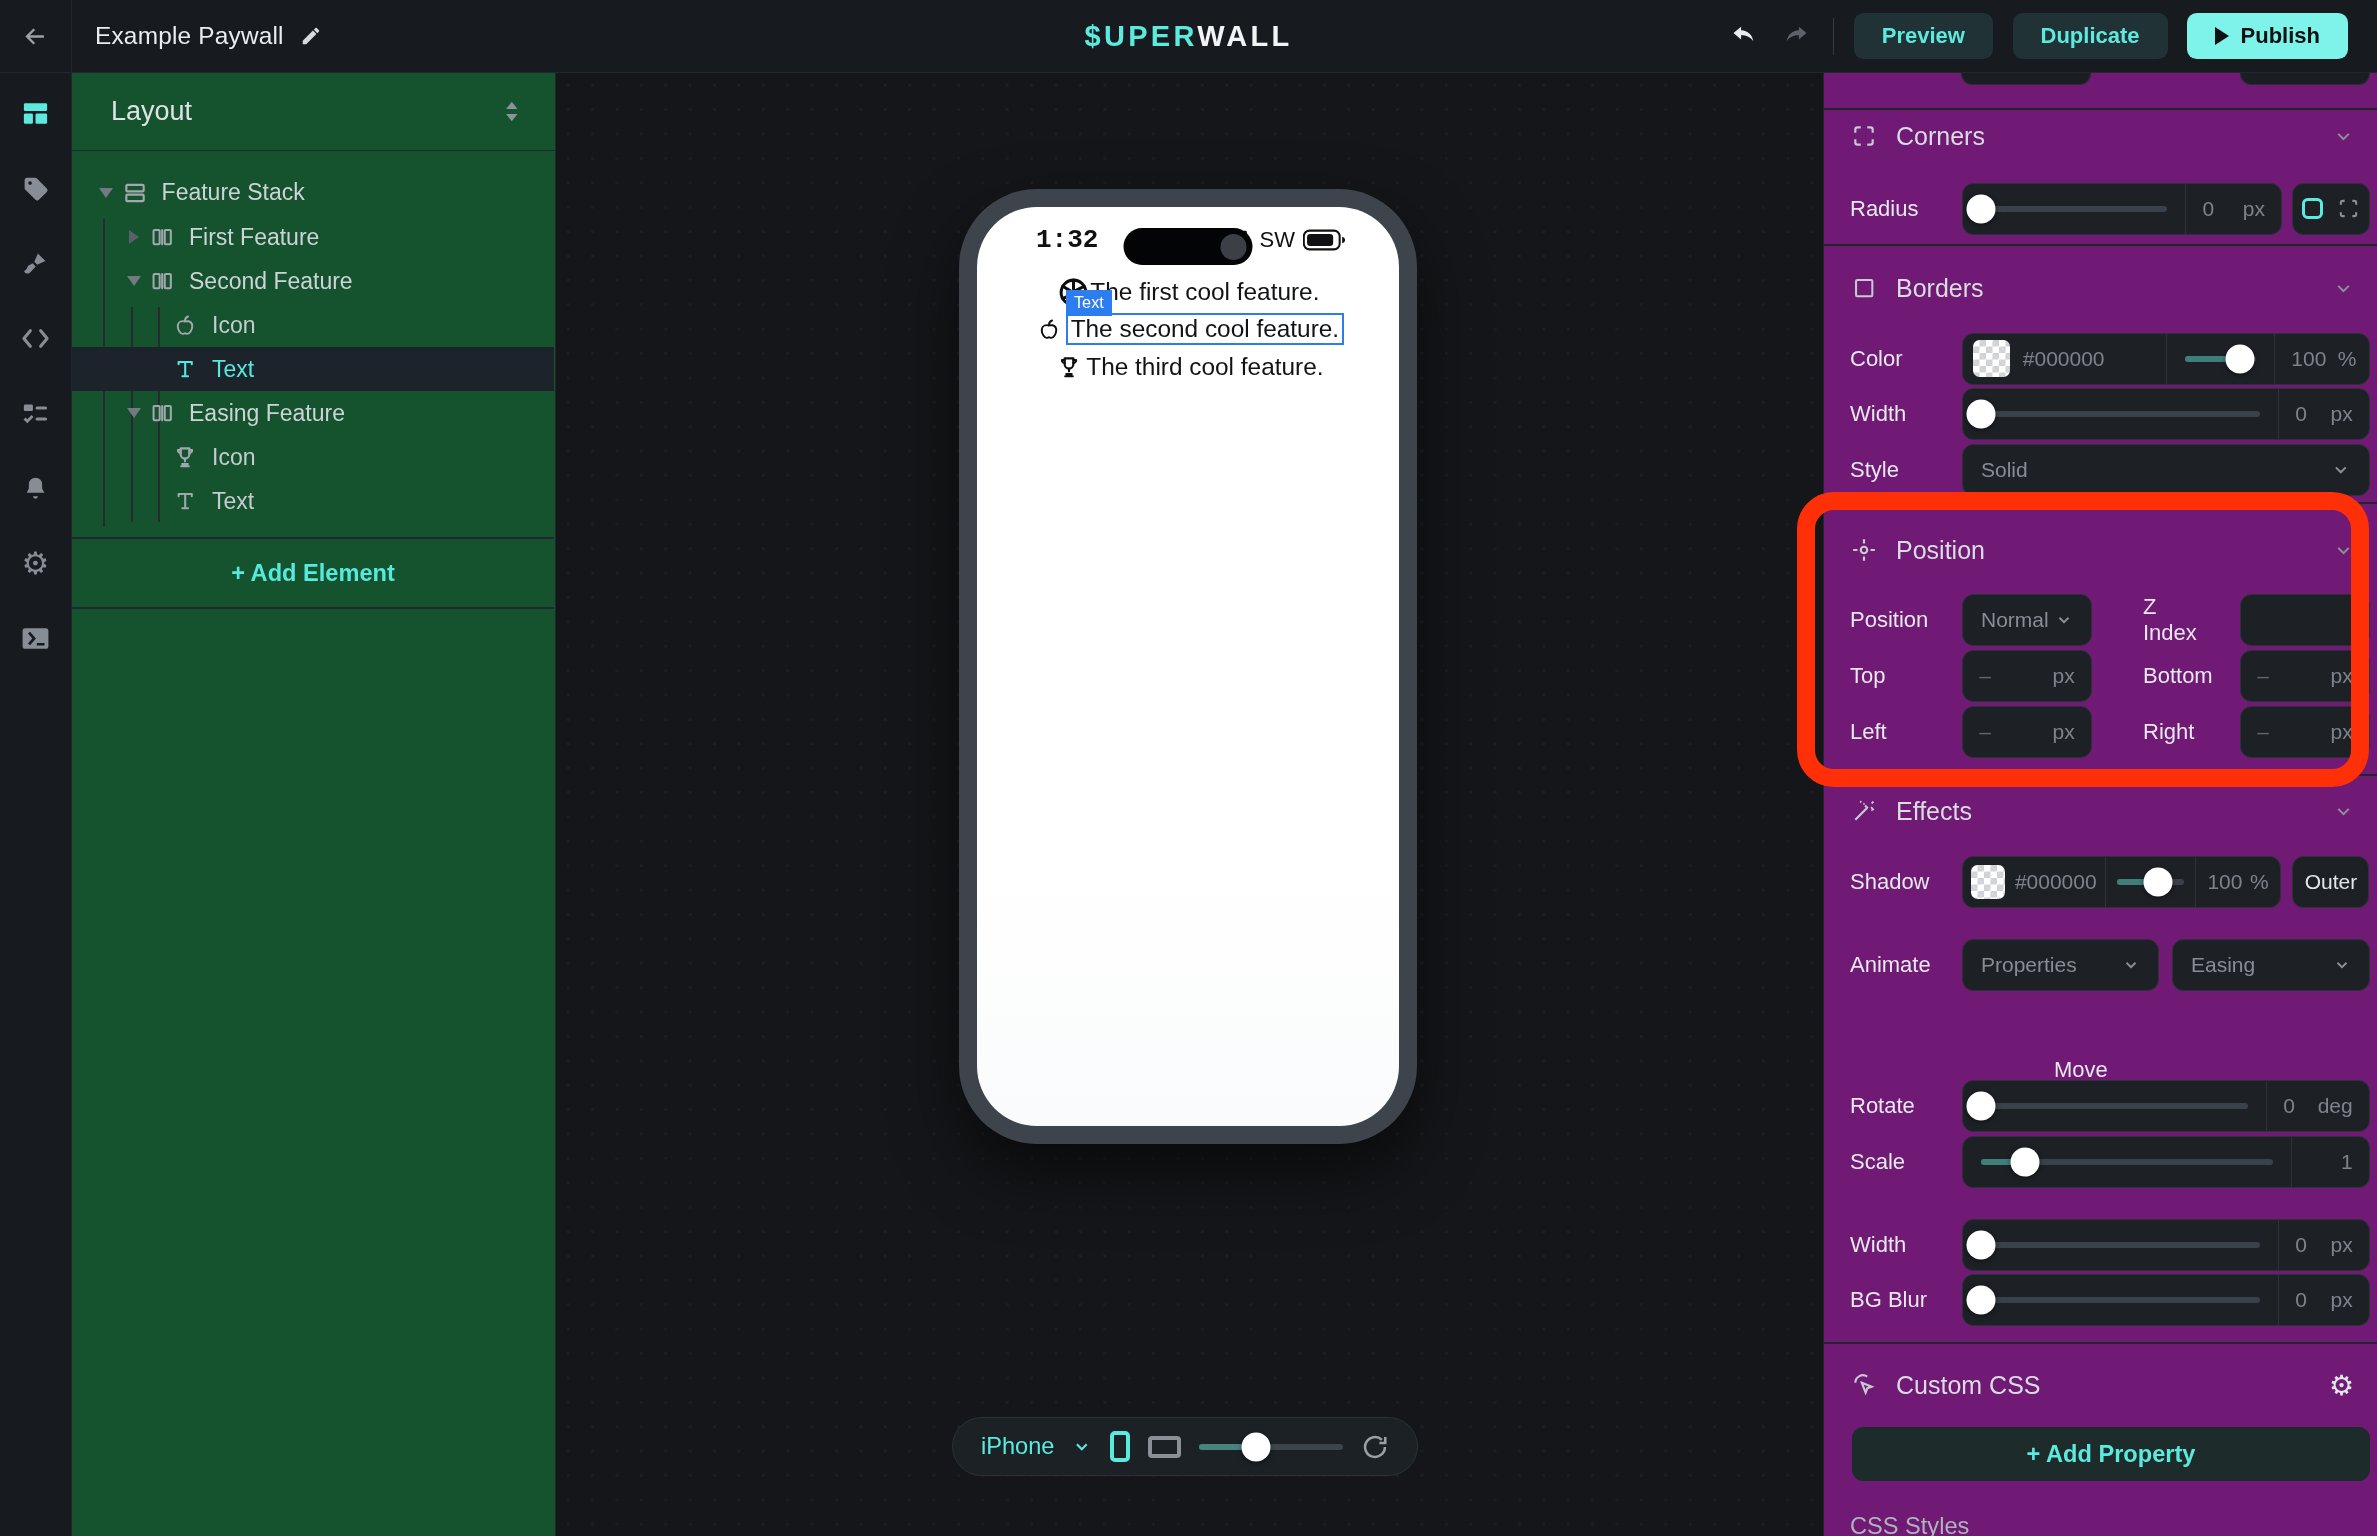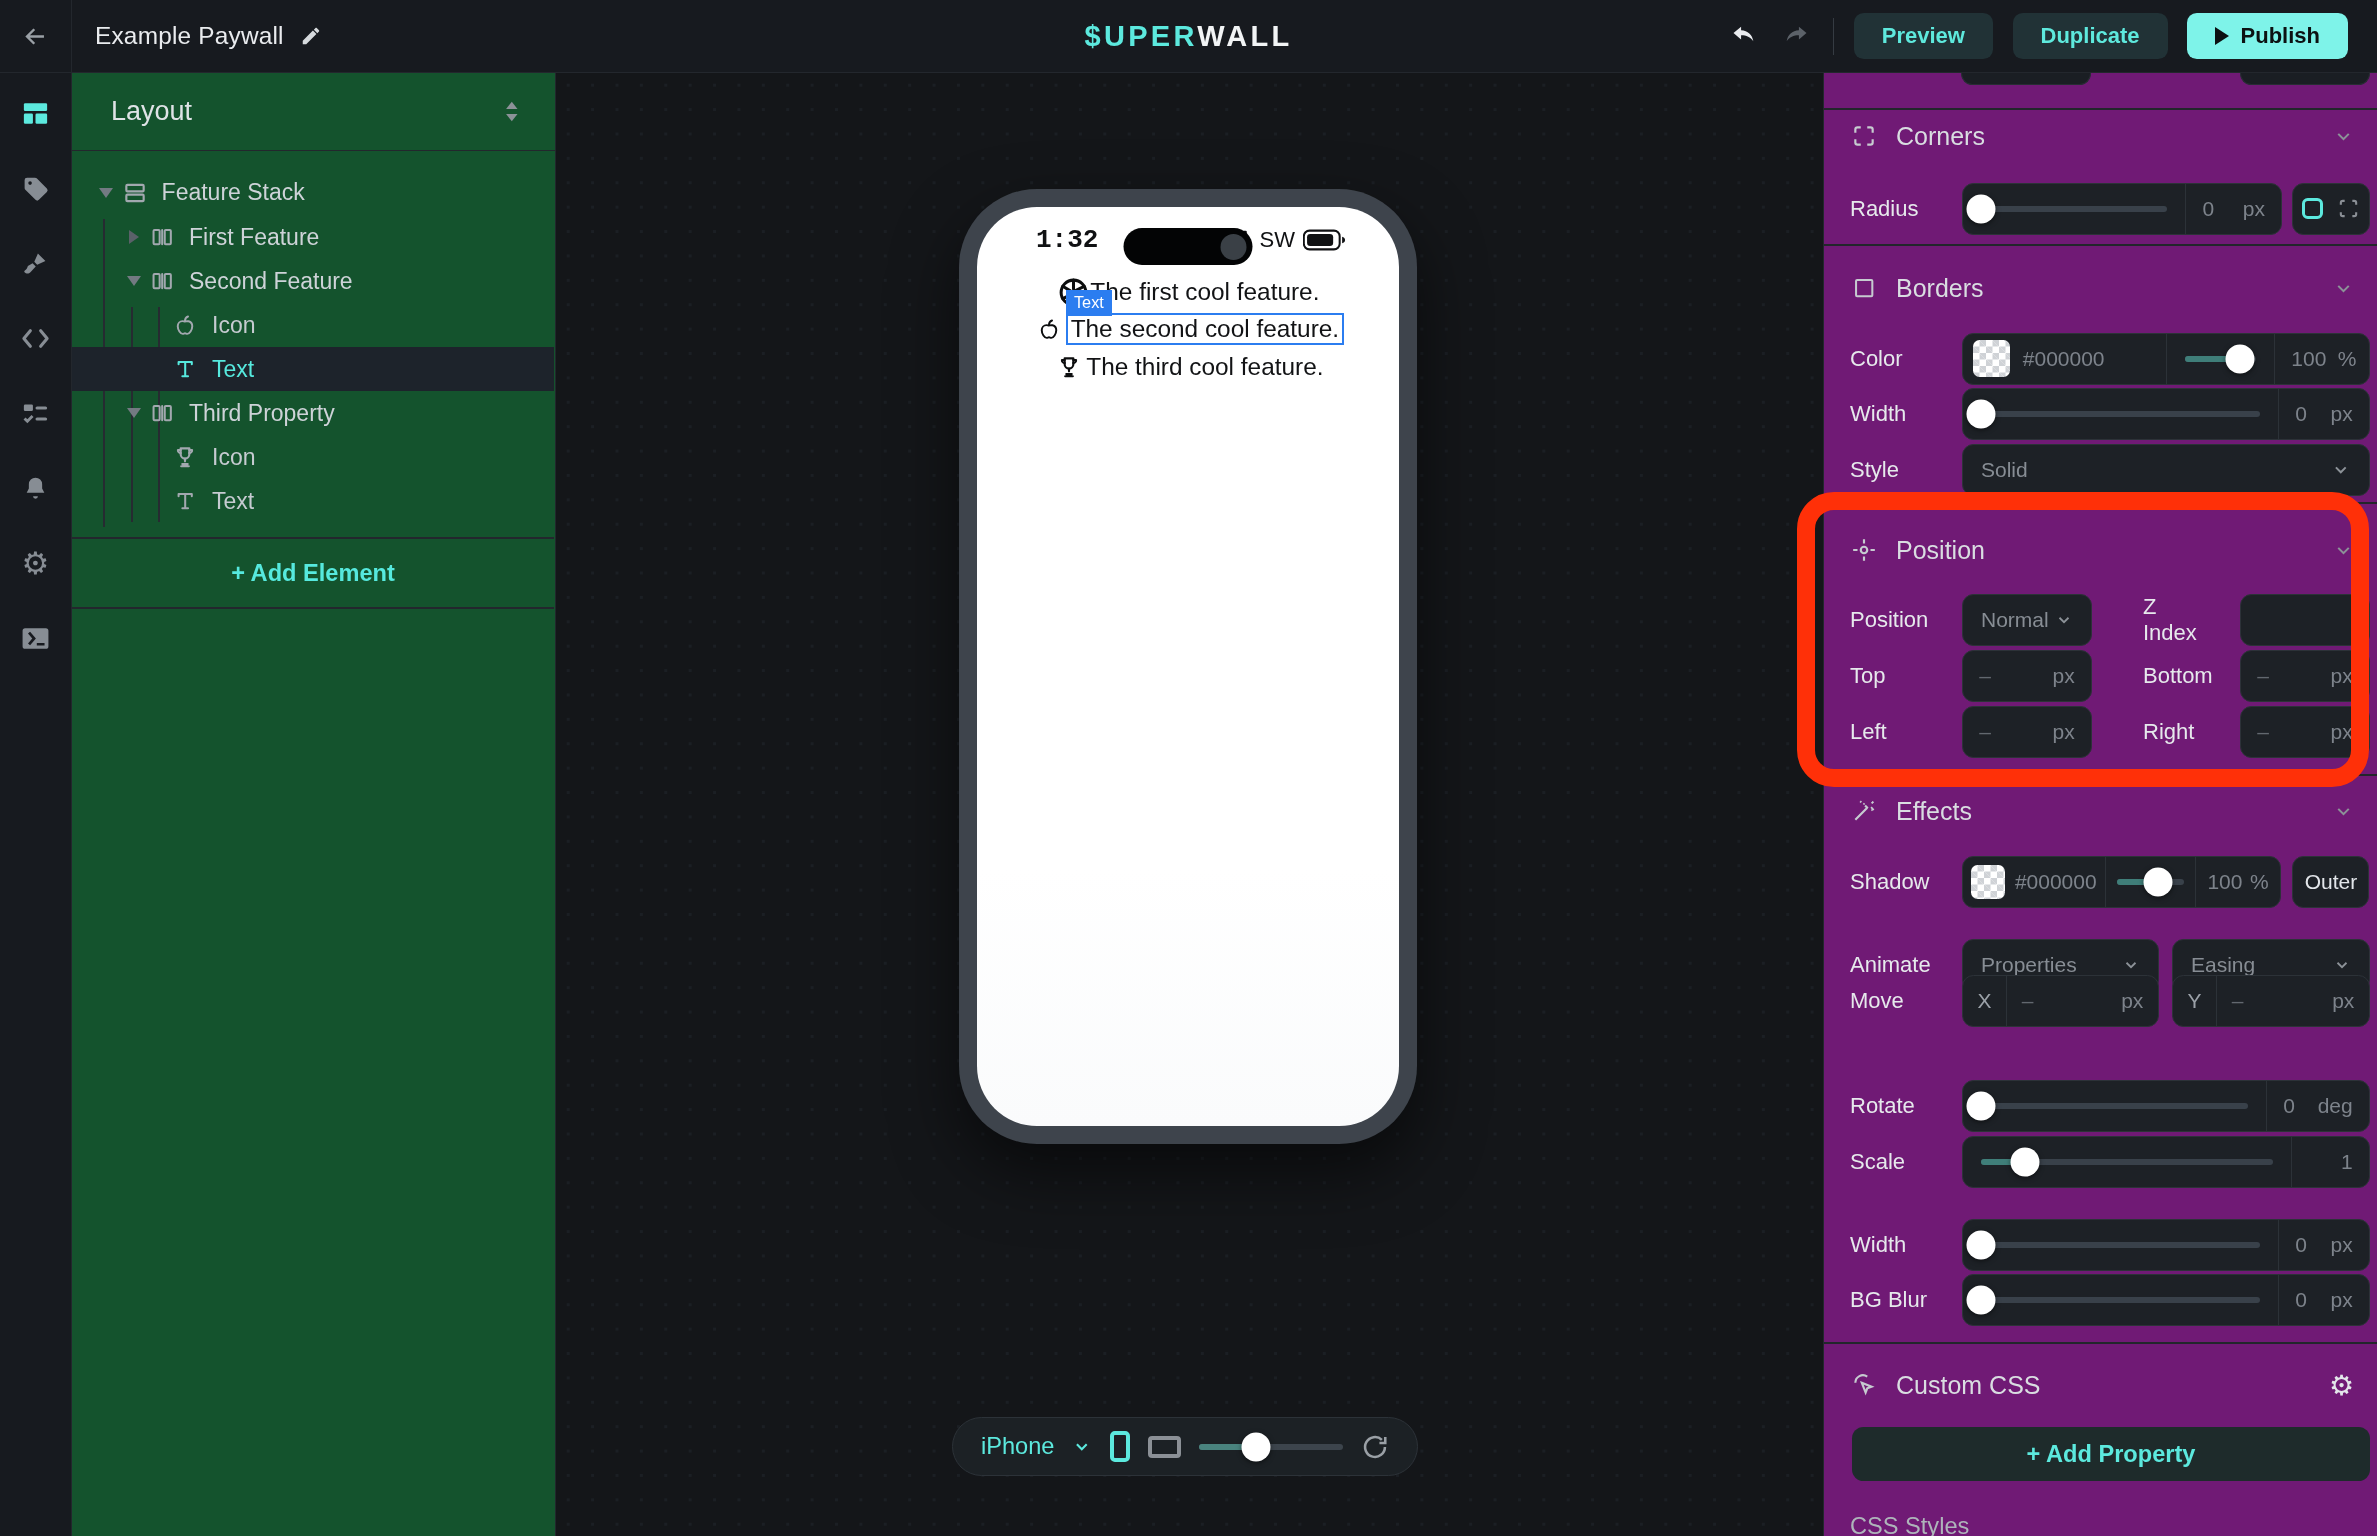--- a/index.html
+++ b/index.html
@@ -323,21 +323,21 @@
         <span class="caret">
           <span class="caret-down"></span>
         </span>
         <span class="t-icon">
           <svg width="24.4" height="24.4" viewBox="0 0 24 24" fill="none" stroke="currentColor" stroke-width="2" stroke-linecap="round" stroke-linejoin="round">
             <rect x="3.5" y="5" width="6" height="14" rx="1"></rect>
             <path d="M12 5v14"></path>
             <rect x="14.5" y="5" width="6" height="14" rx="1"></rect>
           </svg>
         </span>
-        <span>Third Property</span>
+        <span>Easing Feature</span>
       </div>
       <div class="tree-row leaf" style="top: 284px; padding-left: 99px;">
         <span class="t-icon">
           <svg width="26" height="26" viewBox="0 0 24 24" fill="none" stroke="currentColor" stroke-width="2" stroke-linecap="round" stroke-linejoin="round">
             <path d="M8 4h8v5.5a4 4 0 0 1-8 0z"></path>
             <path d="M8 5.5H5.5a2.5 2.5 0 0 0 2.6 2.8M16 5.5h2.5a2.5 2.5 0 0 1-2.6 2.8M12 13.5v2.5M9.5 18.5h5M8.5 20.5h7"></path>
           </svg>
         </span>
         <span>Icon</span>
       </div>
@@ -631,21 +631,21 @@
           <path d="M6 9l6 6 6-6"></path>
         </svg>
     </div>
     <div class="cbox ddl" style="width:198px; margin-left:auto;">
       <span class="ddl-txt">Easing</span>
       <svg width="18" height="18" viewBox="0 0 24 24" fill="none" stroke="#8c9298" stroke-width="2.4">
           <path d="M6 9l6 6 6-6"></path>
         </svg>
     </div>
   </div>
-  <div class="irow" style="top:900px;">
+  <div class="irow" style="top:984px;flex-direction:column;">
     <span class="ilbl">Move</span>
     <div class="cbox" style="width:197px;">
       <span class="x-seg">X</span>
       <span class="dash" style="margin-left:14.7px;">–</span>
       <span class="unit" style="margin-left:auto; margin-right:14.7px;">px</span>
     </div>
     <div class="cbox" style="width:198px; margin-left:auto;">
       <span class="x-seg">Y</span>
       <span class="dash" style="margin-left:14.7px;">–</span>
       <span class="unit" style="margin-left:auto; margin-right:14.7px;">px</span>

